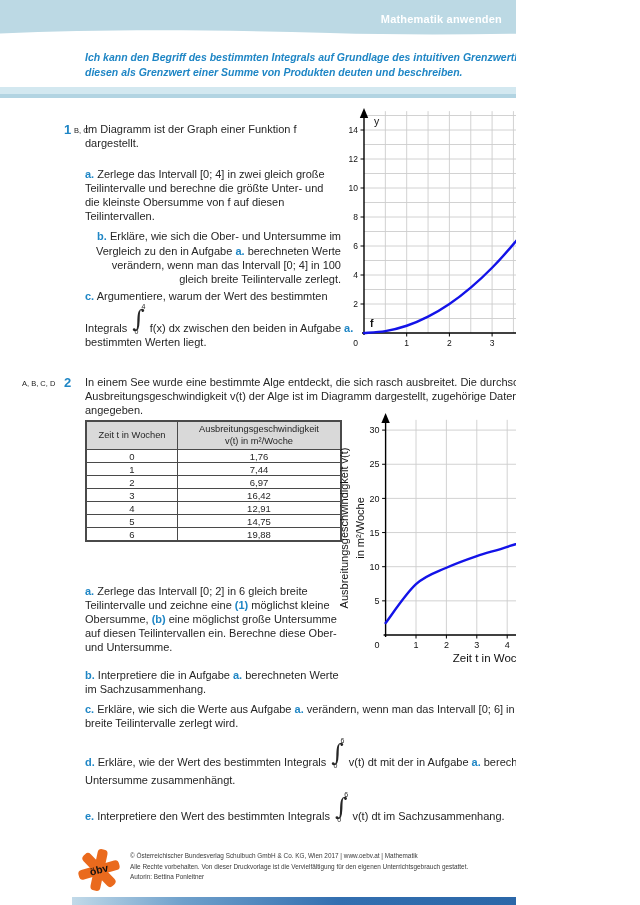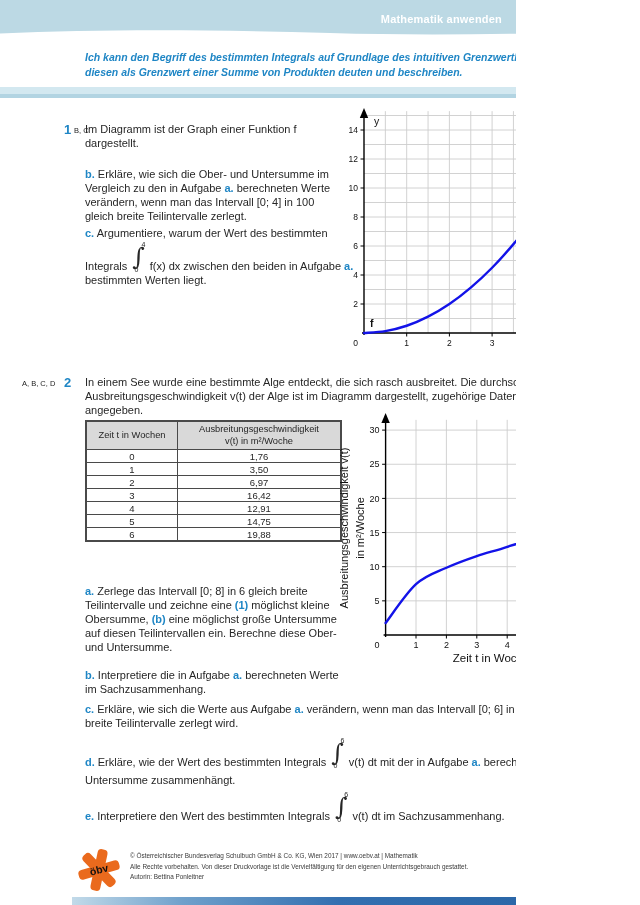--- a/index.html
+++ b/index.html
@@ -14,21 +14,21 @@
   .codes{position:absolute;font-size:7.5px;color:#222;}
   .c1{left:30px;top:126px;margin-left:44px;}
   .c2{left:22px;top:379px;}
   .num{position:absolute;font-size:13px;font-weight:bold;color:#1f86c5;}
   .n1{left:64px;top:122px;}
   .n2{left:64px;top:375px;}
   .body{font-size:11px;line-height:1.28;}
   p{margin:0;}
   .mb16{margin-bottom:17px;}
   .mb5{margin-bottom:6px;}
-  .mb3{margin-bottom:3px;}
+  .mb3{margin-bottom:3px;text-align:right;}
   .bl{color:#1f86c5;font-weight:bold;}
   .ex1text{position:absolute;left:85px;top:122px;width:256px;}
   .ex2intro{position:absolute;left:85px;top:375px;width:542px;}
   .int-row{display:flex;align-items:flex-end;gap:3px;white-space:nowrap;}
   .integral{display:inline-flex;flex-direction:column;align-items:center;line-height:1;margin:0 2px;}
   .integral .lim{font-size:7px;}
   .integral .up{transform:translateX(5px);}
   .integral .dn{transform:translateX(-2px);}
   .integral .sg{font-size:24px;line-height:.76;font-family:"DejaVu Serif",serif;}
   .chart{position:absolute;}
@@ -63,20 +63,21 @@
   <div class="band-title">Mathematik anwenden</div>
 
   <div class="goal">Ich kann den Begriff des bestimmten Integrals auf Grundlage des intuitiven Grenzwertbegriffes erläutern, diesen als Grenzwert einer Summe von Produkten deuten und beschreiben.</div>
   <div class="divider"></div>
 
   <div class="codes c1">B, C</div>
   <div class="num n1">1</div>
 
   <div class="ex1text body">
     <p class="mb16">Im Diagramm ist der Graph einer Funktion f dargestellt.</p>
+    <p class="mb5"><span class="bl">a.</span> <span>Zerlege das Intervall [0; 4] in zwei gleich große Teilintervalle und berechne die größte Unter- und die kleinste Obersumme von f auf diesen Teilintervallen.</span></p>
     <p class="mb3"><span class="bl">b.</span> <span>Erkläre, wie sich die Ober- und Untersumme im Vergleich zu den in Aufgabe </span><span class="bl">a.</span><span> berechneten Werte verändern, wenn man das Intervall [0; 4] in 100 gleich breite Teilintervalle zerlegt.</span></p>
     <div>
       <p><span class="bl">c.</span> <span>Argumentiere, warum der Wert des bestimmten</span></p>
       <div class="int-row">
         <span>Integrals</span>
         <span class="integral">
           <span class="lim up">4</span>
           <span class="sg">∫</span>
           <span class="lim dn">0</span>
         </span>
@@ -161,21 +162,21 @@
         <th><span>Ausbreitungsgeschwindigkeit</span><br><span>v(t) in m²/Woche</span></th>
       </tr>
     </thead>
     <tbody id="tbody">
         <tr>
           <td>0</td>
           <td>1,76</td>
         </tr>
         <tr>
           <td>1</td>
-          <td>3,50</td>
+          <td>7,44</td>
         </tr>
         <tr>
           <td>2</td>
           <td>6,97</td>
         </tr>
         <tr>
           <td>3</td>
           <td>16,42</td>
         </tr>
         <tr>
@@ -239,21 +240,21 @@
       <text x="46.6" y="23.299999999999994" text-anchor="end" font-size="9">30</text>
       <text x="46.6" y="238" text-anchor="end" font-size="9">0</text>
       <path d="M52.6,212.9792C57.66666666666667,206.51346666666666,72.86666666666666,183.39391666666666,83,174.1848C93.13333333333334,164.97568333333334,103.26666666666668,162.41443333333333,113.4,157.7245C123.53333333333333,153.03456666666668,133.66666666666666,149.5285,143.79999999999998,146.0452C153.9333333333333,142.56189999999998,164.06666666666666,140.45598333333334,174.2,136.8247C184.33333333333331,133.19341666666668,194.46666666666667,132.19168333333332,204.6,124.2575C214.73333333333332,116.32331666666666,229.9333333333333,95.05925,234.99999999999997,89.21960000000001" fill="none" stroke="#1313e8" stroke-width="2.4" stroke-linecap="round"></path>
       <text x="161.3" y="252" text-anchor="middle" font-size="11.5">Zeit t in Wochen</text>
       <text transform="rotate(-90)" x="-118" y="15" text-anchor="middle" font-size="11">Ausbreitungsgeschwindigkeit v(t)</text>
       <text transform="rotate(-90)" x="-118" y="31" text-anchor="middle" font-size="11">in m²/Woche</text>
     </svg>
 
   <div class="q2a body">
     <span class="bl">a.</span>
-    <span>Zerlege das Intervall [0; 8] in 6 gleich breite Teilintervalle und zeichne eine </span><span class="bl">(1)</span><span> möglichst kleine Obersumme, </span><span class="bl">(b)</span><span> eine möglichst große Untersumme auf diesen Teilintervallen ein. Berechne diese Ober- und Untersumme.</span>
+    <span>Zerlege das Intervall [0; 2] in 6 gleich breite Teilintervalle und zeichne eine </span><span class="bl">(1)</span><span> möglichst kleine Obersumme, </span><span class="bl">(b)</span><span> eine möglichst große Untersumme auf diesen Teilintervallen ein. Berechne diese Ober- und Untersumme.</span>
   </div>
 
   <div class="q2b body">
     <span class="bl">b.</span>
     <span>Interpretiere die in Aufgabe </span><span class="bl">a.</span><span> berechneten Werte im Sachzusammenhang.</span>
   </div>
 
   <div class="q2c body">
     <span class="bl">c.</span>
     <span>Erkläre, wie sich die Werte aus Aufgabe </span><span class="bl">a.</span><span> verändern, wenn man das Intervall [0; 6] in immer mehr gleich breite Teilintervalle zerlegt wird.</span>

